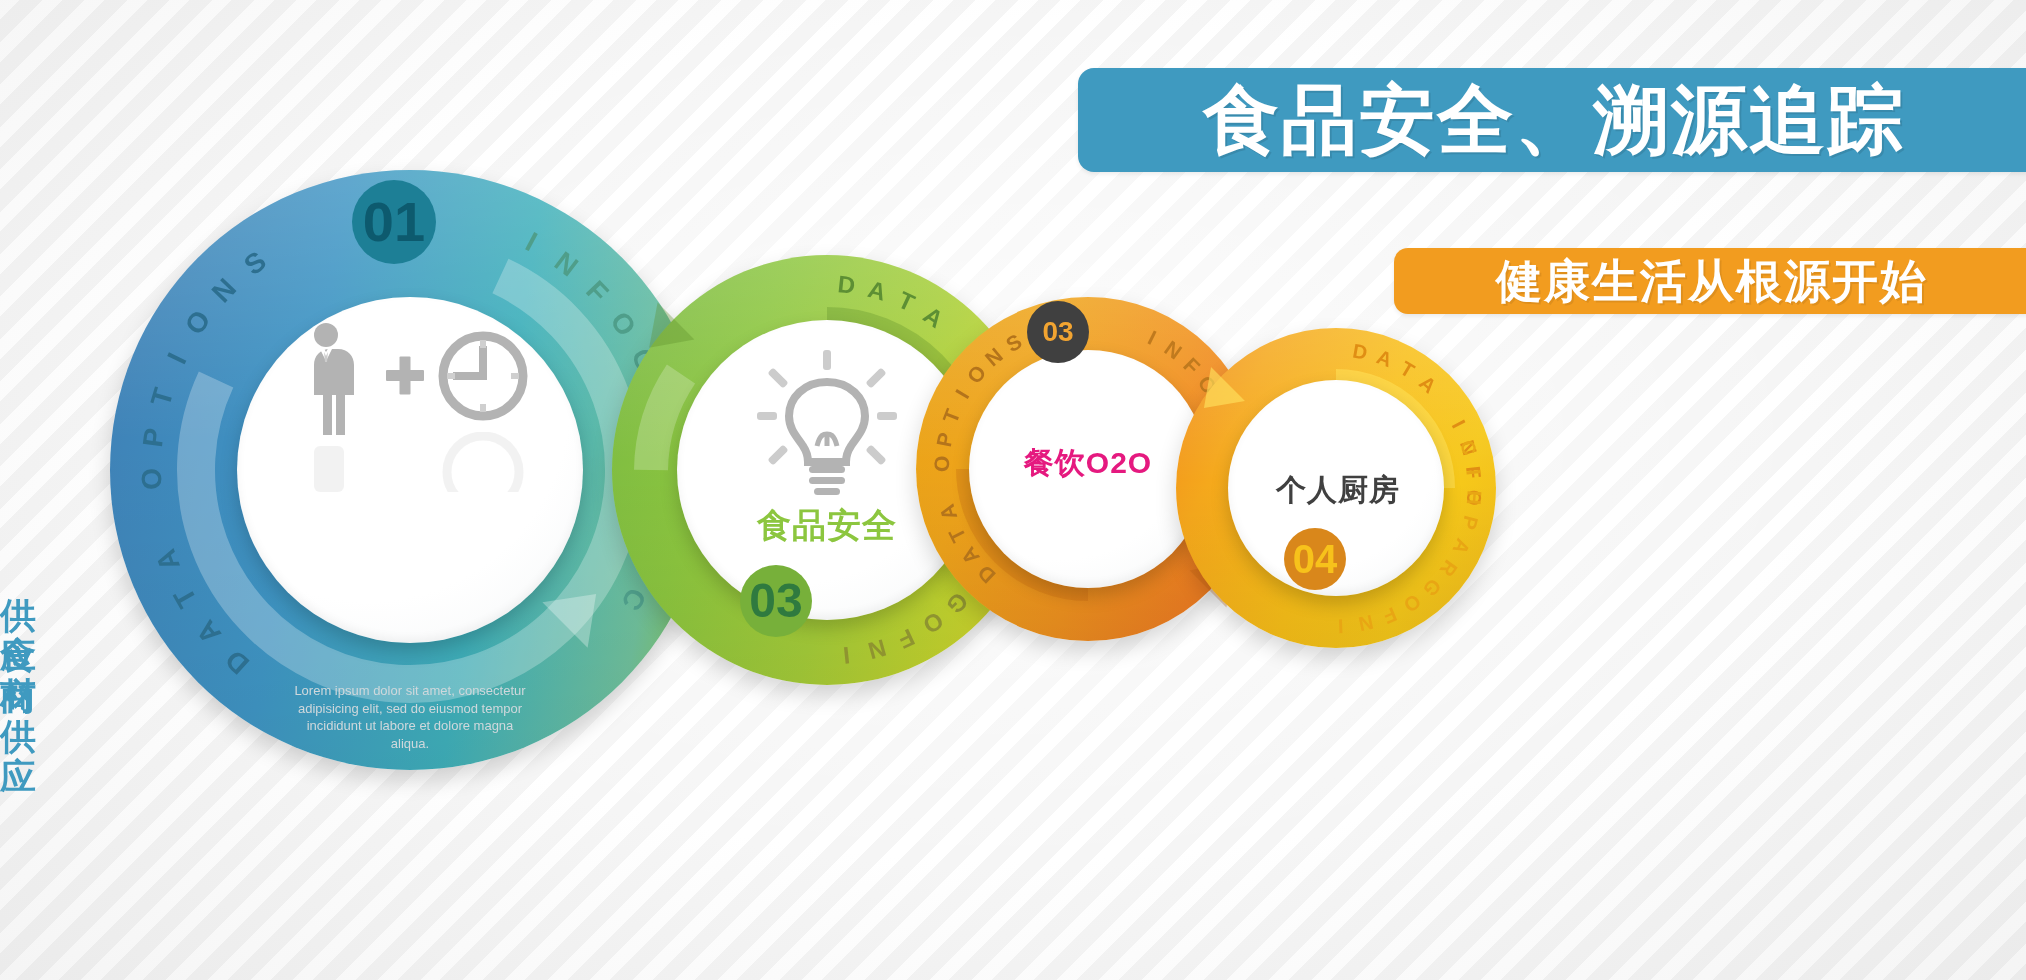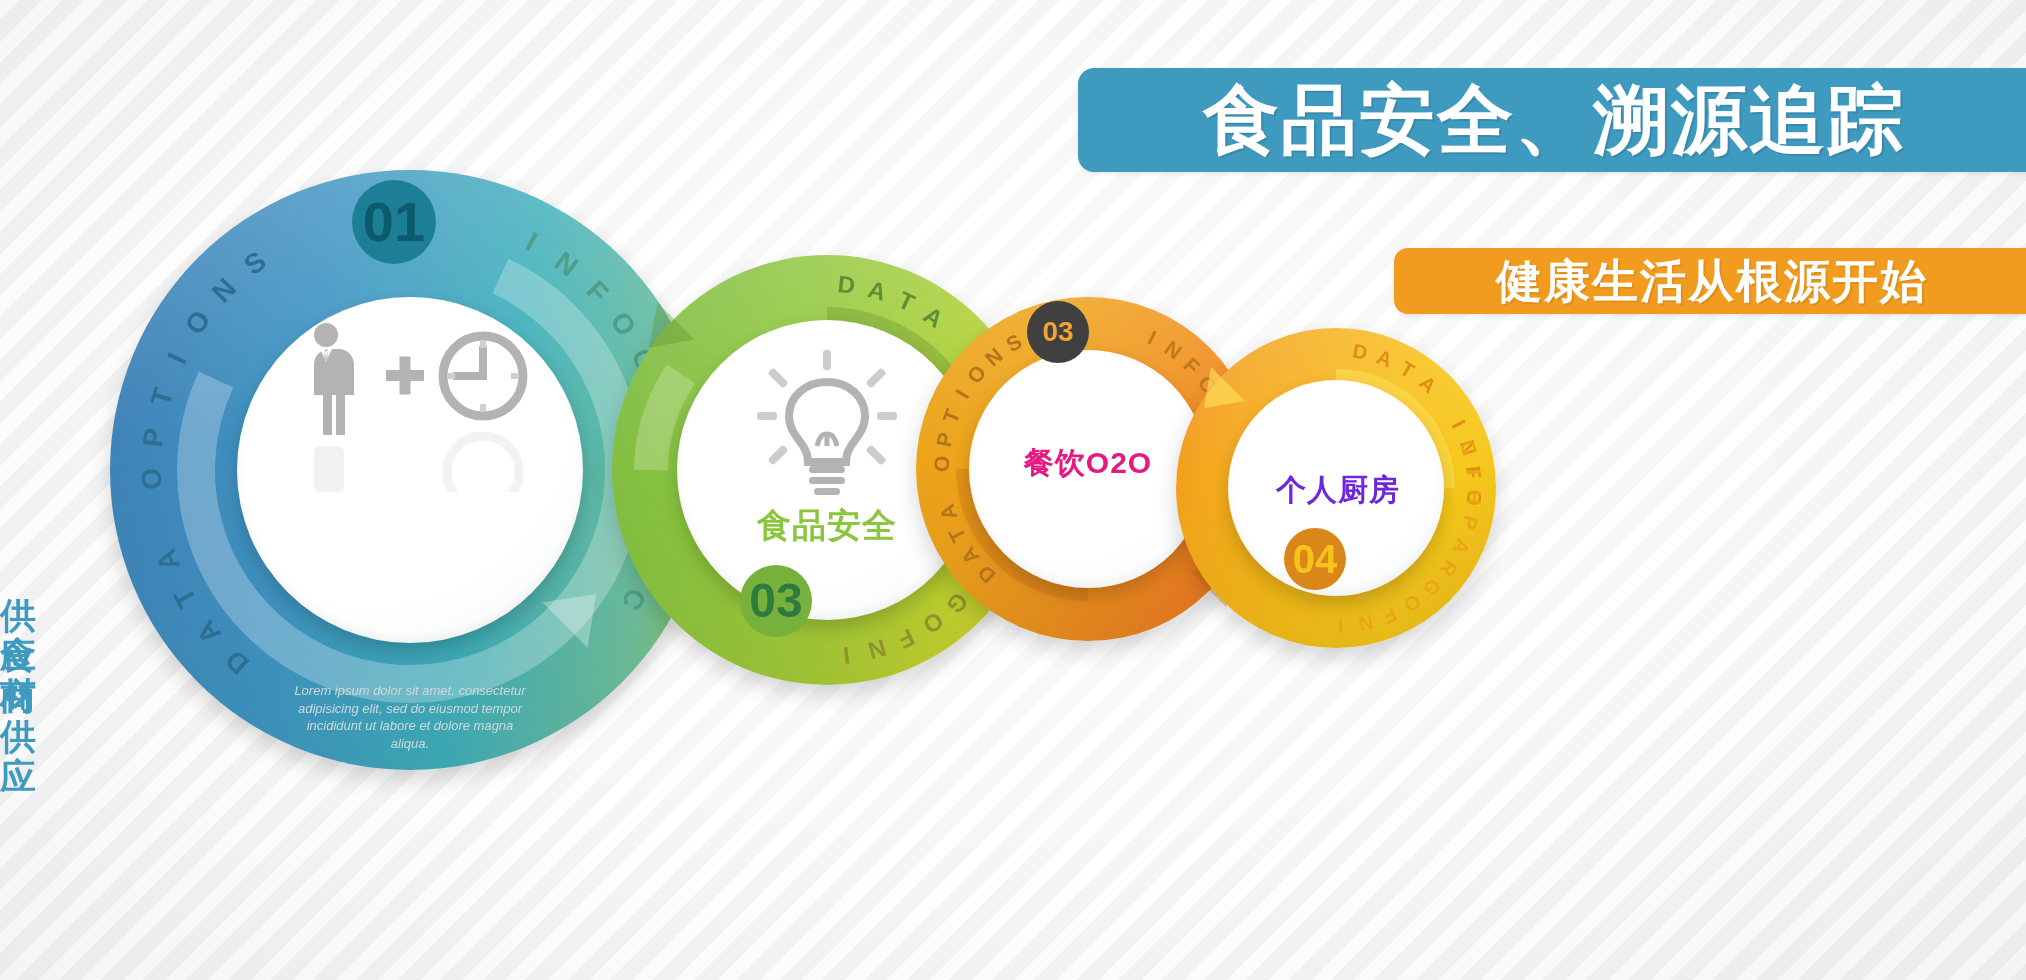--- a/index.html
+++ b/index.html
@@ -183,21 +183,21 @@
       <svg width="240" height="60" viewBox="0 0 240 60">
         <g fill="#b3b3b3">
             <rect x="24" y="0" width="30" height="46" rx="6"></rect>
           </g>
         <circle cx="193" cy="20" r="36" fill="none" stroke="#b3b3b3" stroke-width="9"></circle>
       </svg>
     </div>
 
     <div class="center-label" style="top:596px;font-size:36px;color:#3f9ac0;">供应商</div>
     <div class="center-label" style="top:636px;font-size:36px;color:#3f9ac0;">食材供应</div>
-    <div class="lorem" style="top:682px;left:292px;width:236px;font-style:italic;">Lorem ipsum dolor sit amet, consectetur adipisicing elit, sed do eiusmod tempor incididunt ut labore et dolore magna aliqua.</div>
+    <div class="lorem" style="top:682px;left:292px;width:236px;">Lorem ipsum dolor sit amet, consectetur adipisicing elit, sed do eiusmod tempor incididunt ut labore et dolore magna aliqua.</div>
 
     <div class="arc-text" style="left:110px;top:170px;width:600px;height:600px;">
         <span style="color: rgb(45, 111, 144); font-size: 28px; transform: rotate(-138deg) translate(0px, -258px) rotate(0deg) translate(-50%, -50%); transform-origin: 0px 0px;">D</span>
         <span style="color: rgb(45, 111, 144); font-size: 28px; transform: rotate(-128.8deg) translate(0px, -258px) rotate(0deg) translate(-50%, -50%); transform-origin: 0px 0px;">A</span>
         <span style="color: rgb(45, 111, 144); font-size: 28px; transform: rotate(-119.6deg) translate(0px, -258px) rotate(0deg) translate(-50%, -50%); transform-origin: 0px 0px;">T</span>
         <span style="color: rgb(45, 111, 144); font-size: 28px; transform: rotate(-110.4deg) translate(0px, -258px) rotate(0deg) translate(-50%, -50%); transform-origin: 0px 0px;">A</span>
         <span style="color: rgb(45, 111, 144); font-size: 28px; transform: rotate(-101.2deg) translate(0px, -258px) rotate(0deg) translate(-50%, -50%); transform-origin: 0px 0px;"> </span>
         <span style="color: rgb(45, 111, 144); font-size: 28px; transform: rotate(-92deg) translate(0px, -258px) rotate(0deg) translate(-50%, -50%); transform-origin: 0px 0px;">O</span>
         <span style="color: rgb(45, 111, 144); font-size: 28px; transform: rotate(-82.8deg) translate(0px, -258px) rotate(0deg) translate(-50%, -50%); transform-origin: 0px 0px;">P</span>
         <span style="color: rgb(45, 111, 144); font-size: 28px; transform: rotate(-73.6deg) translate(0px, -258px) rotate(0deg) translate(-50%, -50%); transform-origin: 0px 0px;">T</span>
@@ -344,21 +344,21 @@
     <div class="ring" id="c4-ring"></div>
     <div id="c4-ring-hi"></div>
 
     <svg class="arrow" style="left:1176px;top:328px;" width="320" height="320">
       <path d="M 160 160 m 108 0 a 108 108 0 0 0 -108 -108" fill="none" stroke="rgba(255,225,90,0.55)" stroke-width="22"></path>
       <polygon points="0,-24 -34,0 0,24" fill="rgba(255,228,95,0.62)" transform="translate(52,56) rotate(-45)"></polygon>
     </svg>
 
     <div class="hole" id="c4-hole"></div>
 
-    <div class="center-label" style="top:473px;left:1176px;width:324px;font-size:30px;color:#6d28d9;">个人厨房</div>
+    <div class="center-label" style="top:473px;left:1176px;width:324px;font-size:30px;color:#404040;">个人厨房</div>
 
     <div class="arc-text" style="left:1176px;top:328px;width:320px;height:320px;">
         <span style="color: rgb(224, 142, 20); font-size: 20px; transform: rotate(190deg) translate(0px, 138px) rotate(180deg) translate(-50%, -50%); transform-origin: 0px 0px;">D</span>
         <span style="color: rgb(224, 142, 20); font-size: 20px; transform: rotate(200.5deg) translate(0px, 138px) rotate(180deg) translate(-50%, -50%); transform-origin: 0px 0px;">A</span>
         <span style="color: rgb(224, 142, 20); font-size: 20px; transform: rotate(211deg) translate(0px, 138px) rotate(180deg) translate(-50%, -50%); transform-origin: 0px 0px;">T</span>
         <span style="color: rgb(224, 142, 20); font-size: 20px; transform: rotate(221.5deg) translate(0px, 138px) rotate(180deg) translate(-50%, -50%); transform-origin: 0px 0px;">A</span>
         <span style="color: rgb(224, 142, 20); font-size: 20px; transform: rotate(232deg) translate(0px, 138px) rotate(180deg) translate(-50%, -50%); transform-origin: 0px 0px;"> </span>
         <span style="color: rgb(224, 142, 20); font-size: 20px; transform: rotate(242.5deg) translate(0px, 138px) rotate(180deg) translate(-50%, -50%); transform-origin: 0px 0px;">I</span>
         <span style="color: rgb(224, 142, 20); font-size: 20px; transform: rotate(253deg) translate(0px, 138px) rotate(180deg) translate(-50%, -50%); transform-origin: 0px 0px;">N</span>
         <span style="color: rgb(224, 142, 20); font-size: 20px; transform: rotate(263.5deg) translate(0px, 138px) rotate(180deg) translate(-50%, -50%); transform-origin: 0px 0px;">F</span>

